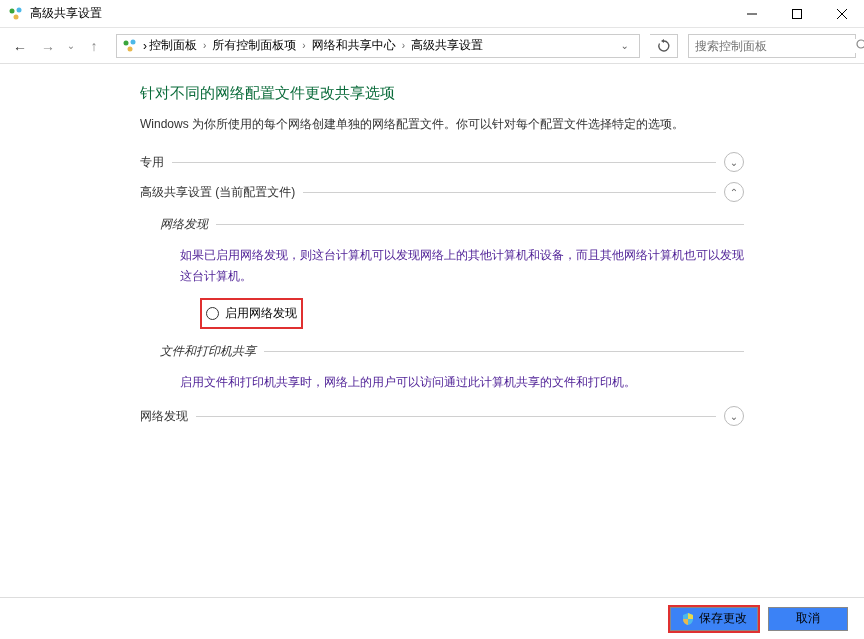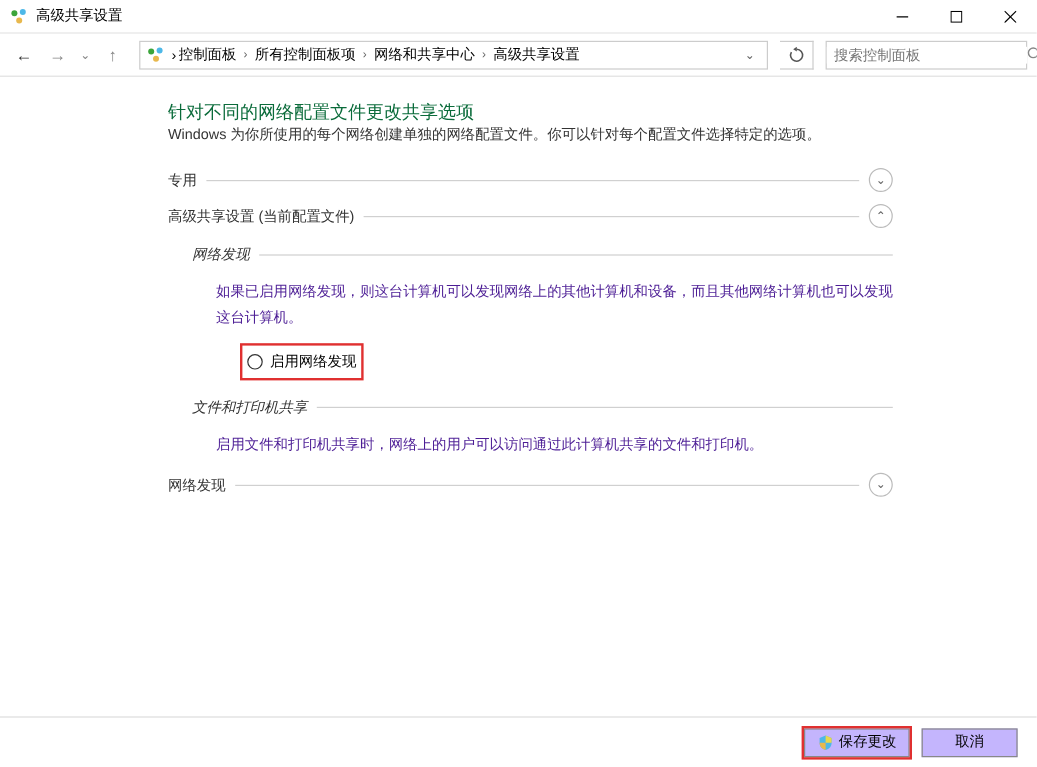--- a/index.html
+++ b/index.html
@@ -21,42 +21,42 @@
 .breadcrumb { display: flex; align-items: center; flex: 1; overflow: hidden; }
 .breadcrumb .crumb { color: #000; padding: 0 2px; white-space: nowrap; }
 .breadcrumb .sep { color: #666; padding: 0 4px; font-size: 10px; }
 .address-drop { color: #666; font-size: 10px; padding: 0 6px; }
 .refresh-btn { width: 28px; height: 24px; border: 1px solid #ccc; border-left: 0; display: flex; align-items: center; justify-content: center; color: #555; }
 .search-box { width: 168px; height: 24px; border: 1px solid #ccc; margin-left: 6px; display: flex; align-items: center; }
 .search-box input { flex: 1; border: none; outline: none; padding: 0 6px; font-size: 12px; font-family: inherit; color: #888; }
 .search-box .search-icon { width: 26px; text-align: center; color: #888; font-size: 12px; }
 
 .content { padding: 20px 120px 0 140px; }
-.page-title { color: #0a6b3a; font-size: 15px; }
+.page-title { color: #0a6b3a; font-size: 15px; margin-bottom: 12px; }
 .page-desc { color: #333; font-size: 12px; margin-bottom: 18px; line-height: 1.6; }
 
 .profile { margin-bottom: 10px; }
 .profile-header { display: flex; align-items: center; font-size: 12px; color: #333; }
 .profile-header .label { white-space: nowrap; }
 .profile-header .line { flex: 1; height: 1px; background: #d0d0d0; margin: 0 8px; }
 .chevron { width: 20px; height: 20px; border: 1px solid #bbb; border-radius: 50%; display: flex; align-items: center; justify-content: center; color: #666; font-size: 10px; }
 
 .section { margin: 14px 0 14px 20px; }
 .section-header { display: flex; align-items: center; font-size: 12px; color: #333; font-style: italic; }
 .section-header .label { white-space: nowrap; }
 .section-header .line { flex: 1; height: 1px; background: #d0d0d0; margin-left: 8px; }
 .section-desc { margin: 12px 0 12px 20px; font-size: 12px; color: #4c1d95; line-height: 1.7; }
 .radio-group { margin-left: 40px; }
 .radio-row { display: flex; align-items: center; margin: 4px 0; font-size: 12px; }
 .radio { width: 13px; height: 13px; border: 1px solid #333; border-radius: 50%; margin-right: 6px; display: flex; align-items: center; justify-content: center; flex-shrink: 0; }
 .radio.selected::after { content: ""; width: 7px; height: 7px; background: #333; border-radius: 50%; }
 .highlight-box { border: 2px solid #e03030; padding: 1px 4px; display: inline-flex; align-items: center; border-radius: 0; width: fit-content; }
 
 .footer { position: absolute; bottom: 0; left: 0; right: 0; height: 42px; border-top: 1px solid #ddd; display: flex; align-items: center; justify-content: flex-end; padding-right: 16px; gap: 10px; }
-.btn { min-width: 80px; height: 24px; border: 1px solid #888; background: #c4b5fd; display: flex; align-items: center; justify-content: center; font-size: 12px; font-family: inherit; padding: 0 10px; }
+.btn { min-width: 80px; height: 24px; border: 1px solid #888; background: #3b82f6; display: flex; align-items: center; justify-content: center; font-size: 12px; font-family: inherit; padding: 0 10px; }
 .btn.highlighted { outline: 2px solid #e03030; }
 .shield-icon { width: 14px; height: 14px; margin-right: 4px; }
 
 svg { display: block; }
 </style>
 </head>
 <body>
 
 <div class="titlebar">
   <span class="app-icon">

